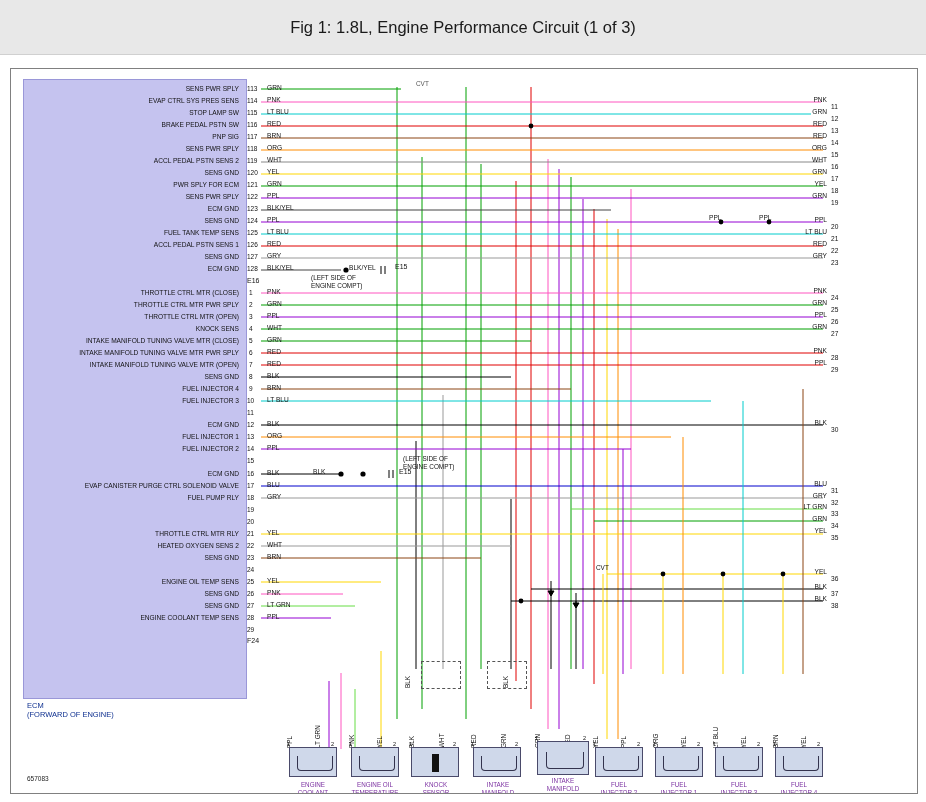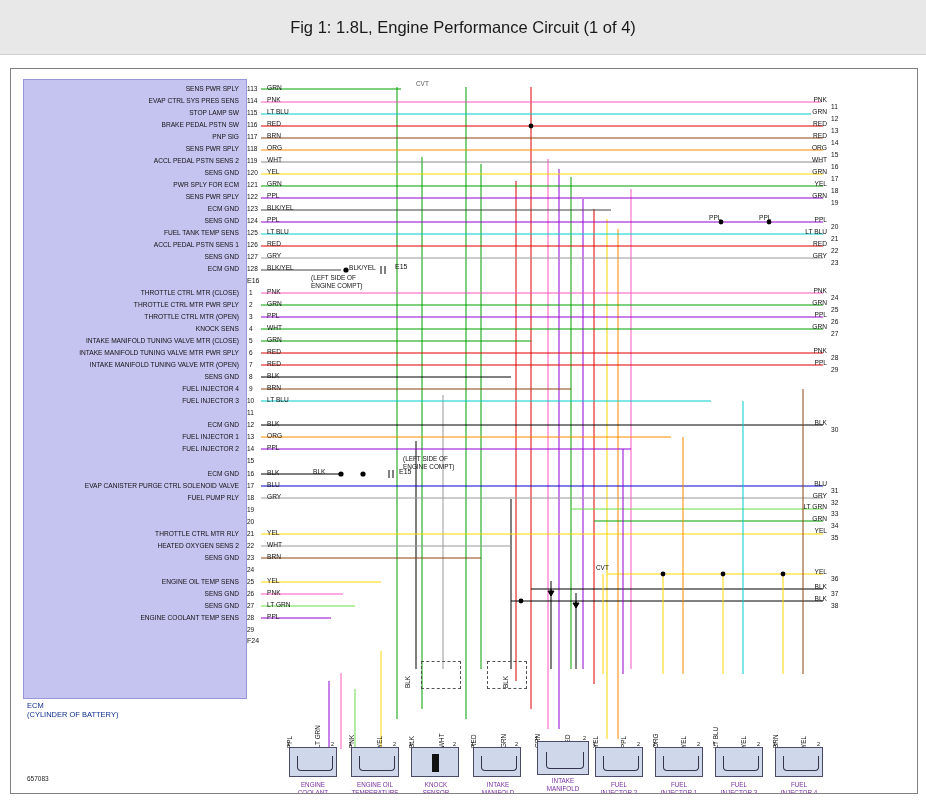--- a/index.html
+++ b/index.html
@@ -63,28 +63,28 @@
   .dashbox{
     position:absolute;border:1px dashed #555;box-sizing:border-box;
   }
   .footer-id{position:absolute;left:16px;top:706px;font-size:6.5px;color:#222;}
   svg{position:absolute;left:0;top:0;}
 </style>
 </head>
 <body>
 
 <div id="title-bar">
-  <div class="title">Fig 1: 1.8L, Engine Performance Circuit (1 of 4)</div>
+  <div class="title">Fig 1: 1.8L, Engine Performance Circuit (1 of 3)</div>
 </div>
 
 <div id="diagram">
 
   <div class="ecmbox"></div>
   <div class="ecm-label" style="white-space:pre-line;">ECM
-(CYLINDER OF BATTERY)</div>
+(FORWARD OF ENGINE)</div>
 
   <svg width="906" height="724">
 
     <g stroke-width="1" fill="none">
 
       <line x1="386" y1="18" x2="386" y2="650" stroke="#00a000"></line>
       <line x1="411" y1="88" x2="411" y2="640" stroke="#00a000"></line>
       <line x1="455" y1="18" x2="455" y2="650" stroke="#00a000"></line>
       <line x1="470" y1="95" x2="470" y2="600" stroke="#00a000"></line>
       <line x1="520" y1="18" x2="520" y2="640" stroke="#e00000"></line>

